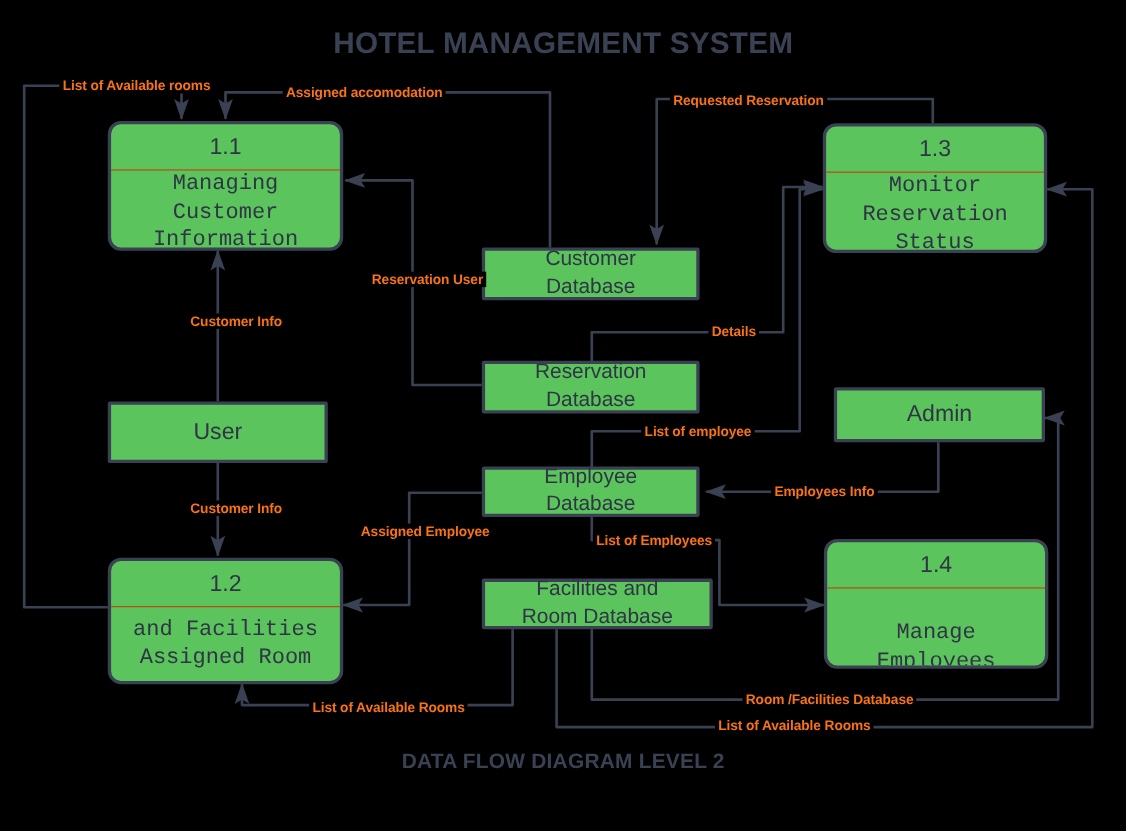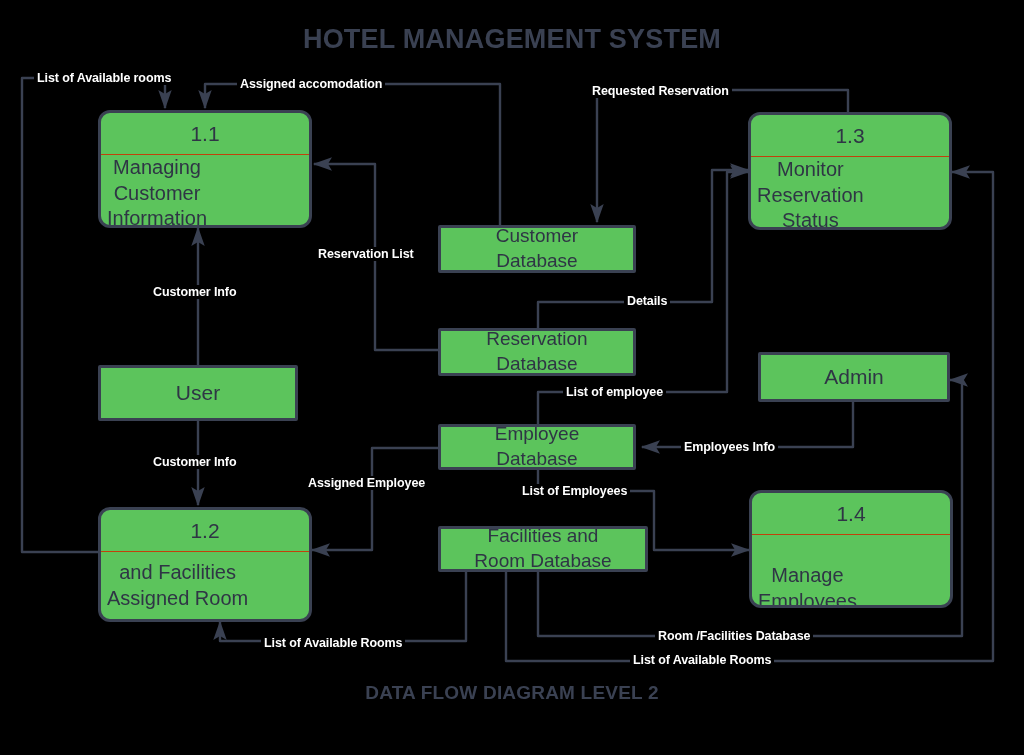--- a/index.html
+++ b/index.html
@@ -59,44 +59,46 @@
     line-height: 42px;
     font-size: 21px;
     border-bottom: 1px solid #c2410c;
     box-sizing: border-box;
   }
   .process .pname {
     flex: 1;
     width: 100%;
     display: flex;
     align-items: center;
-    justify-content: flex-start;
+    justify-content: center;
     font-size: 20px;
     line-height: 1.28;
     padding: 0 6px;
     box-sizing: border-box;
+    font-family: Liberation Mono, monospace;
   }
   .store, .entity {
     border-radius: 2px;
     font-size: 19px;
     line-height: 1.3;
   }
   .entity { font-size: 21px; }
 
   .flabel {
     position: absolute;
-    color: #ffffff;
+    color: #f97316;
     font-size: 12.5px;
     font-weight: 700;
     font-family: "Liberation Sans", sans-serif;
     white-space: nowrap;
     background: #000000;
     padding: 0 3px;
     line-height: 14px;
     letter-spacing: -0.1px;
+    margin-left: 20px;
   }
 </style>
 </head>
 <body>
 
 <div id="canvas">
 
   <div class="title" id="page-title">HOTEL MANAGEMENT SYSTEM</div>
   <div class="title" id="page-subtitle">DATA FLOW DIAGRAM LEVEL 2</div>
 
@@ -207,21 +209,21 @@
   <div class="node entity" style="left:758px; top:352px; width:192px; height:50px;">
     <div>Admin</div>
   </div>
 
   <div class="flabel" style="left:34px; top:71px;">List of Available rooms</div>
 
   <div class="flabel" style="left:237px; top:77px;">Assigned accomodation</div>
 
   <div class="flabel" style="left:589px; top:84px;">Requested Reservation</div>
 
-  <div class="flabel" style="left:315px; top:247px;">Reservation List</div>
+  <div class="flabel" style="left:315px; top:247px;">Reservation User</div>
 
   <div class="flabel" style="left:624px; top:294px;">Details</div>
 
   <div class="flabel" style="left:150px; top:285px;">Customer Info</div>
 
   <div class="flabel" style="left:150px; top:455px;">Customer Info</div>
 
   <div class="flabel" style="left:563px; top:385px;">List of employee</div>
 
   <div class="flabel" style="left:681px; top:440px;">Employees Info</div>

